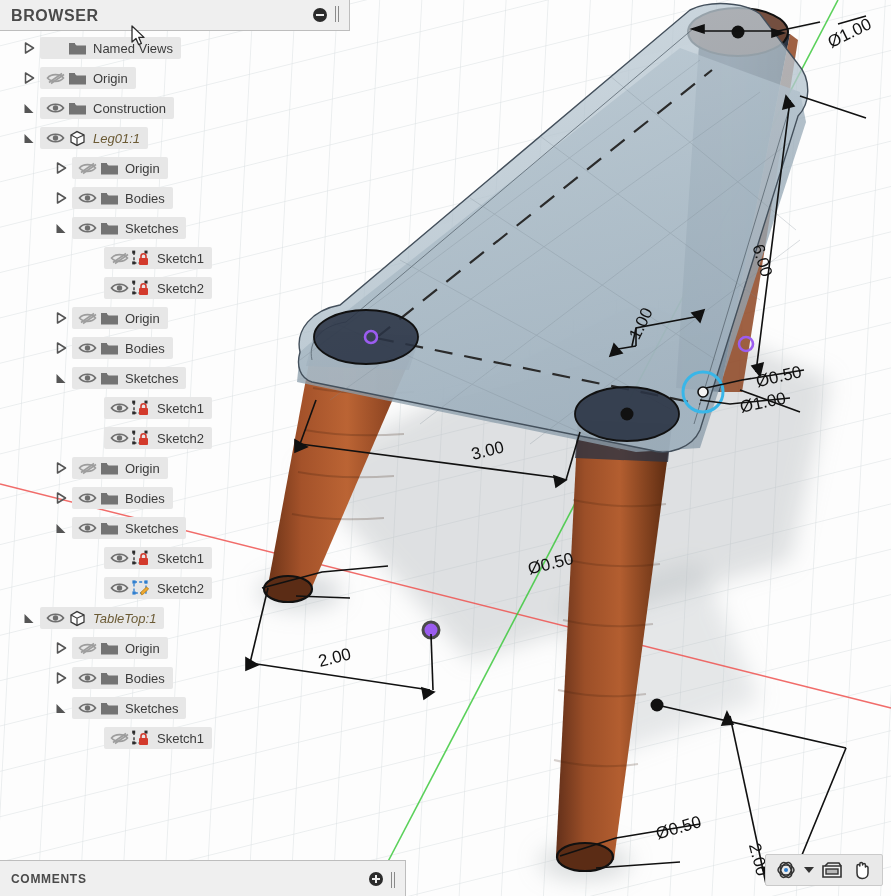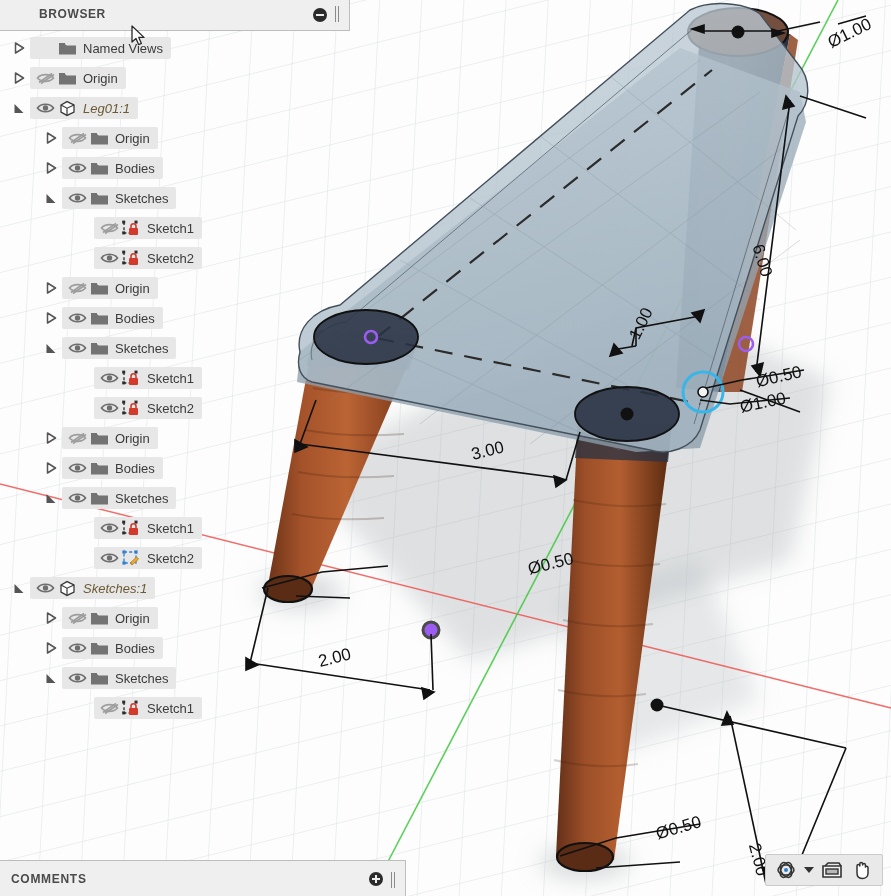--- a/index.html
+++ b/index.html
@@ -7,38 +7,38 @@
   #app{position:relative;width:891px;height:896px;overflow:hidden;background:#fdfdfd;}
 
   
   #viewport{position:absolute;inset:0;overflow:hidden;background:#fefefe;}
   #viewport svg{position:absolute;top:0;left:0;}
 
   
   #browser-panel{position:absolute;left:0;top:0;width:350px;height:31px;
     background:#efefef;border-right:1px solid #bdbdbd;border-bottom:1px solid #bdbdbd;
     box-sizing:border-box;}
-  #browser-title{position:absolute;left:11px;top:7px;font-size:12px;letter-spacing:.6px;
-    color:#4a4a4a;font-weight:bold;margin-left:28px;}
+  #browser-title{position:absolute;left:11px;top:7px;font-size:16px;letter-spacing:.6px;
+    color:#4a4a4a;font-weight:bold;}
   .panel-btn{position:absolute;width:14px;height:14px;border-radius:50%;background:#2b2b2b;}
   .panel-btn::before{content:"";position:absolute;left:3px;top:6px;width:8px;height:2px;background:#efefef;}
   .panel-btn.plus::after{content:"";position:absolute;left:6px;top:3px;width:2px;height:8px;background:#efefef;}
   #browser-collapse{right:22px;top:8px;}
   .grip{position:absolute;right:5px;top:6px;width:9px;height:16px;}
   .grip i{position:absolute;top:0;width:1px;height:16px;background:#8a8a8a;display:block;}
 
   #comments-panel{position:absolute;left:0;bottom:0;width:406px;height:36px;
     background:#efefef;border-right:1px solid #bdbdbd;border-top:1px solid #bdbdbd;
     box-sizing:border-box;}
   #comments-title{position:absolute;left:11px;top:11px;font-size:12px;letter-spacing:.7px;
     color:#4a4a4a;font-weight:bold;}
   #comments-add{right:22px;top:11px;}
 
   
-  #tree{position:absolute;left:0;top:33px;width:350px;}
+  #tree{position:absolute;left:10px;top:33px;width:350px;}
   .tree-row{position:relative;height:30px;display:flex;align-items:center;}
   .row-chip{display:inline-flex;align-items:center;height:22px;background:#e7e7e7;border-radius:2px;padding:0 8px 0 4px;}
   .ico{width:22px;height:18px;display:inline-flex;align-items:center;justify-content:center;flex:0 0 22px;}
   .lbl{font-size:13px;color:#3b3b3b;white-space:nowrap;padding-left:5px;}
   .lbl.comp{color:#6b5a34;font-style:italic;}
 
   
   #navbar{position:absolute;right:8px;bottom:10px;height:30px;background:#e9e9e9;
     border:1px solid #cacaca;border-radius:2px;display:flex;align-items:center;
     padding:0 6px;gap:2px;}
@@ -331,20 +331,43 @@
           </svg>
         </span>
         <span class="row-chip">
           <span class="ico">
             <svg width="19" height="14" viewBox="0 0 19 14">
               <path d="M1.5 7 C5 2 14 2 17.5 7 C14 12 5 12 1.5 7 Z" fill="none" stroke="#6e6e6e" stroke-width="1.7"></path>
               <circle cx="9.5" cy="7" r="2.7" fill="#6e6e6e"></circle>
             </svg>
           </span>
           <span class="ico">
+            <svg width="19" height="15" viewBox="0 0 19 15">
+              <path d="M1 3 L7 3 L8.6 4.6 L18 4.6 L18 13.5 L1 13.5 Z" fill="#737373"></path>
+              <path d="M1 2 L7 2 L7 3.4 L1 3.4 Z" fill="#737373"></path>
+            </svg>
+          </span>
+          <span class="lbl">Construction</span>
+        </span>
+      </div>
+      <div class="tree-row">
+        <span style="width:8px;flex:0 0 8px"></span>
+        <span class="ico">
+          <svg width="12" height="12" viewBox="0 0 12 12">
+            <path d="M1.5 11 L10.5 11 L1.5 2 Z" fill="#555"></path>
+          </svg>
+        </span>
+        <span class="row-chip">
+          <span class="ico">
+            <svg width="19" height="14" viewBox="0 0 19 14">
+              <path d="M1.5 7 C5 2 14 2 17.5 7 C14 12 5 12 1.5 7 Z" fill="none" stroke="#6e6e6e" stroke-width="1.7"></path>
+              <circle cx="9.5" cy="7" r="2.7" fill="#6e6e6e"></circle>
+            </svg>
+          </span>
+          <span class="ico">
             <svg width="19" height="17" viewBox="0 0 19 17">
               <path d="M3 5 L9 1.6 L16 5 L16 12 L9 15.4 L3 12 Z" fill="#fbfbfb" stroke="#3a3a3a" stroke-width="1.3"></path>
               <path d="M3 5 L9 8.2 L16 5 M9 8.2 L9 15.4" fill="none" stroke="#3a3a3a" stroke-width="1.2"></path>
             </svg>
           </span>
           <span class="lbl comp">Leg01:1</span>
         </span>
       </div>
       <div class="tree-row">
         <span style="width:40px;flex:0 0 40px"></span>
@@ -707,21 +730,21 @@
               <path d="M1.5 7 C5 2 14 2 17.5 7 C14 12 5 12 1.5 7 Z" fill="none" stroke="#6e6e6e" stroke-width="1.7"></path>
               <circle cx="9.5" cy="7" r="2.7" fill="#6e6e6e"></circle>
             </svg>
           </span>
           <span class="ico">
             <svg width="19" height="17" viewBox="0 0 19 17">
               <path d="M3 5 L9 1.6 L16 5 L16 12 L9 15.4 L3 12 Z" fill="#fbfbfb" stroke="#3a3a3a" stroke-width="1.3"></path>
               <path d="M3 5 L9 8.2 L16 5 M9 8.2 L9 15.4" fill="none" stroke="#3a3a3a" stroke-width="1.2"></path>
             </svg>
           </span>
-          <span class="lbl comp">Sketches:1</span>
+          <span class="lbl comp">TableTop:1</span>
         </span>
       </div>
       <div class="tree-row">
         <span style="width:40px;flex:0 0 40px"></span>
         <span class="ico">
           <svg width="11" height="12" viewBox="0 0 11 12">
             <path d="M1.5 1 L9.5 6 L1.5 11 Z" fill="none" stroke="#555" stroke-width="1.5" stroke-linejoin="round"></path>
           </svg>
         </span>
         <span class="row-chip">

